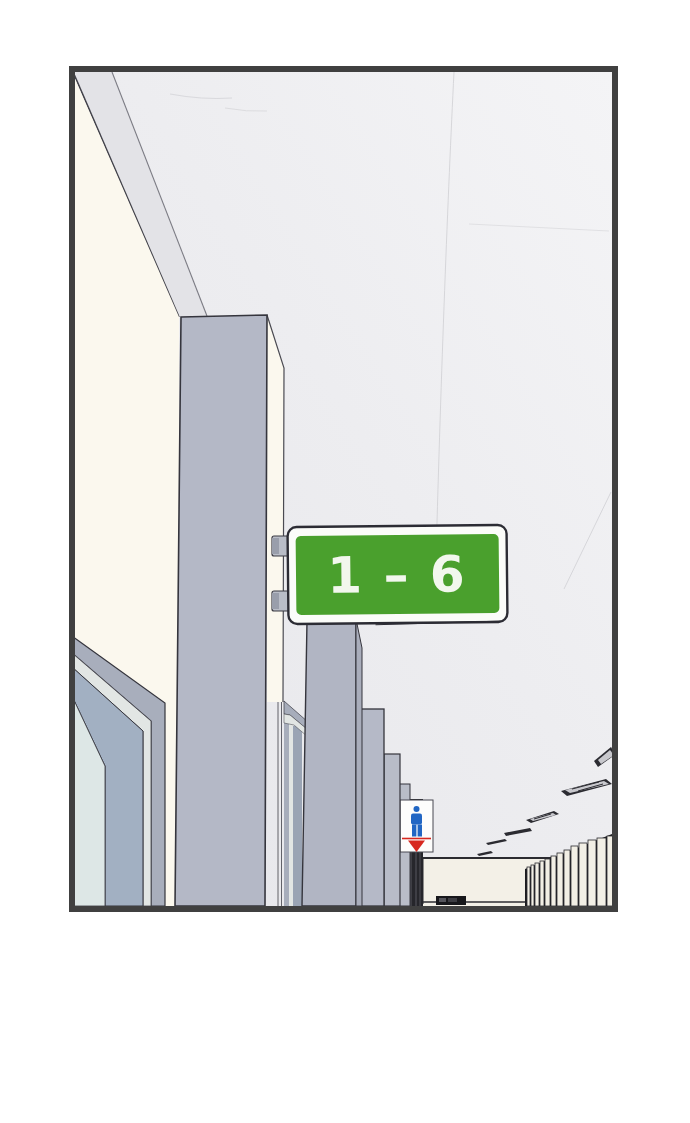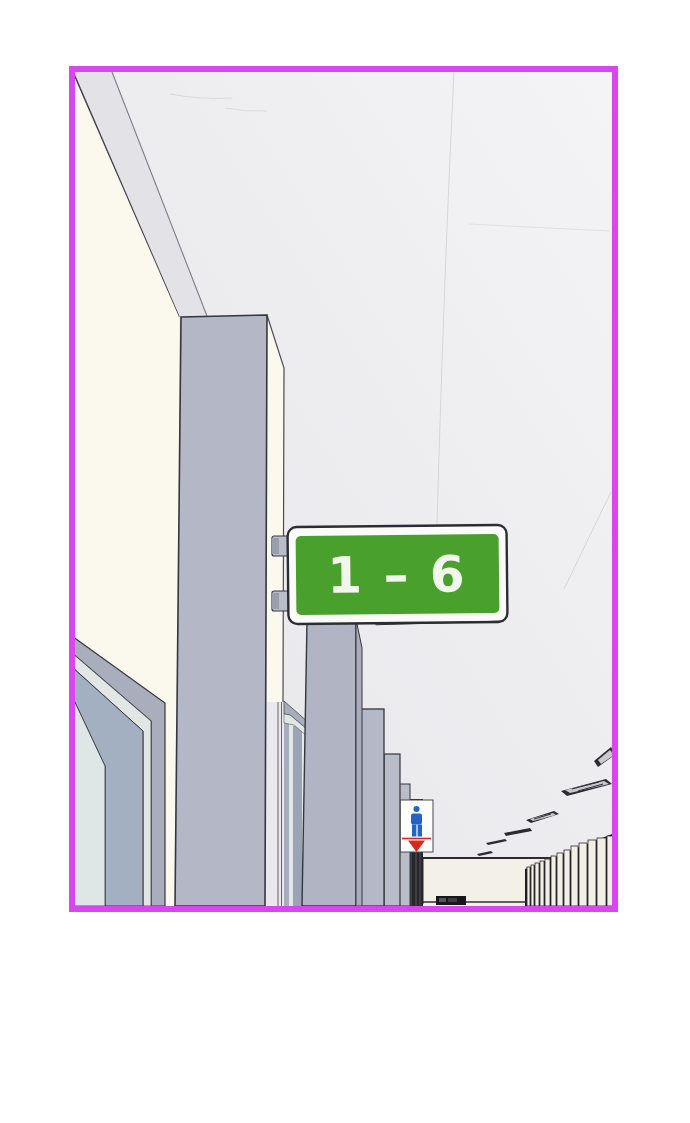--- a/index.html
+++ b/index.html
@@ -8,21 +8,21 @@
     background:#ffffff;
     position:relative;
     font-family:"DejaVu Sans", sans-serif;
     overflow:hidden;
   }
   .comic-panel{
     position:absolute;
     left:69px;top:66px;
     width:549px;height:846px;
     box-sizing:border-box;
-    border:6px solid #d946ef;
+    border:6px solid #404040;
     background:#ebebee;
   }
   .comic-panel svg{display:block;width:537px;height:834px;}
   .sign-text{
     font-family:"DejaVu Sans", sans-serif;
     font-weight:bold;
   }
 </style>
 </head>
 <body>

